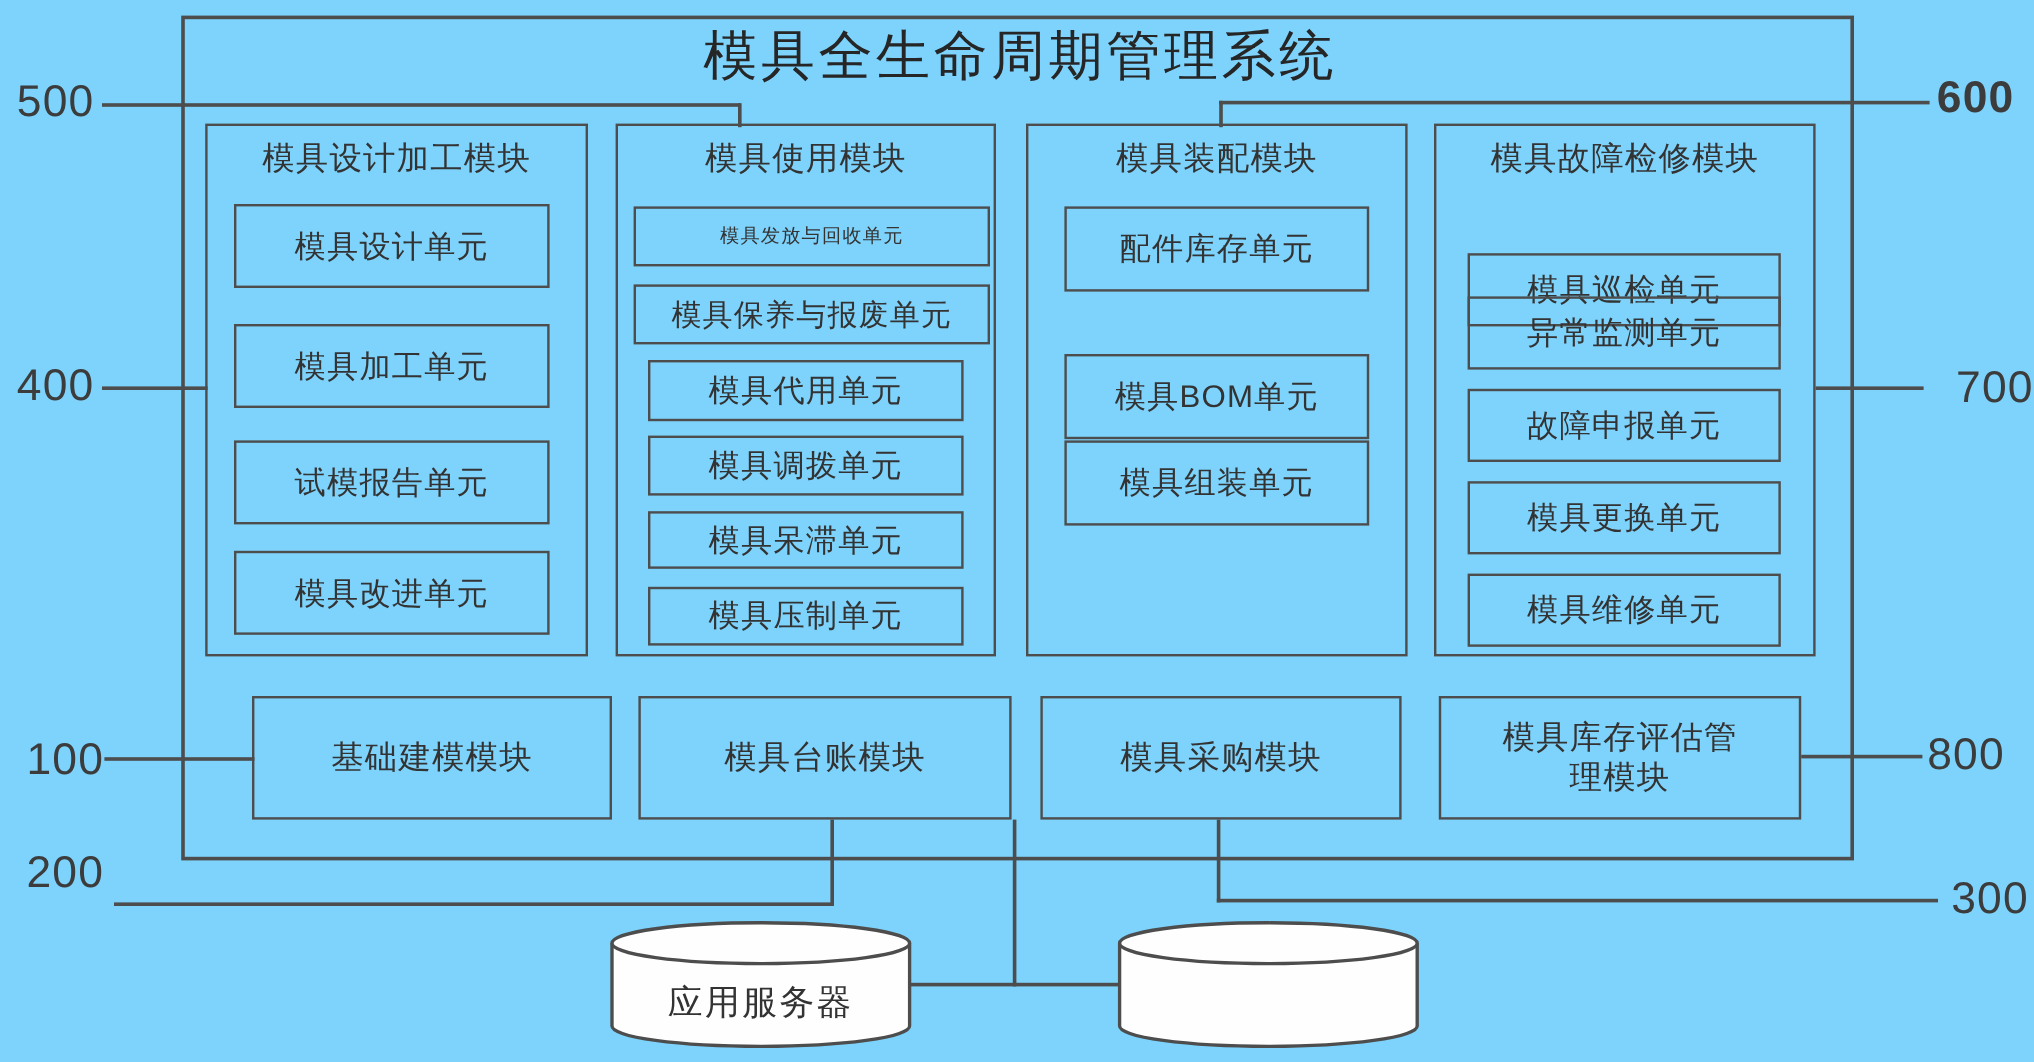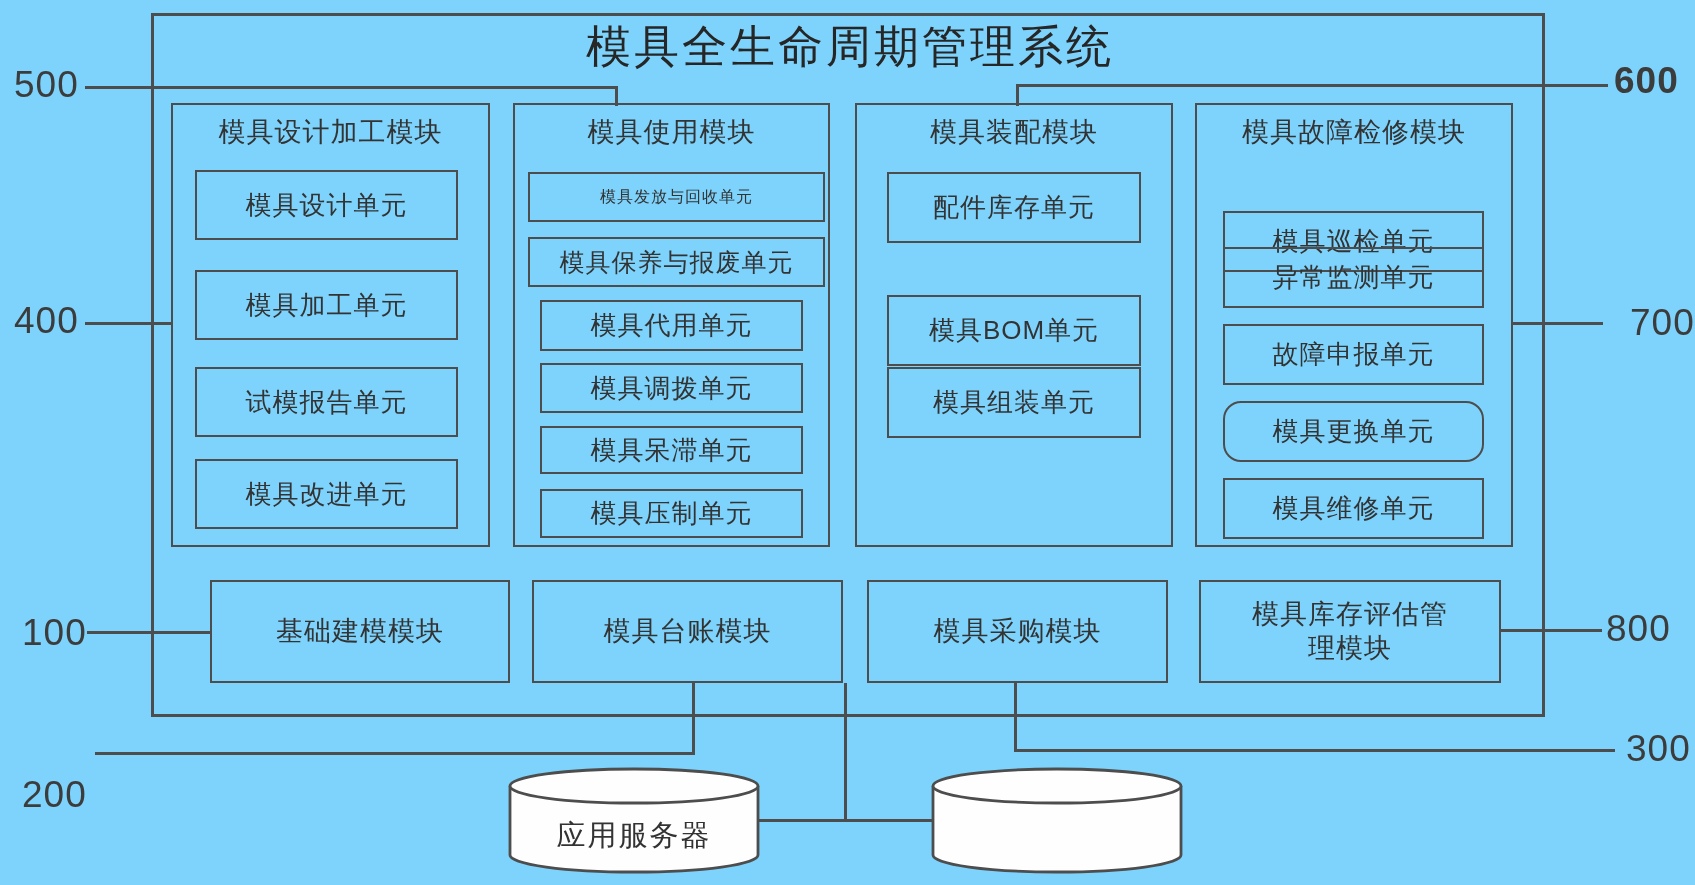--- a/index.html
+++ b/index.html
@@ -73,21 +73,21 @@
   <div class="box unit" style="left:887px;top:172px;width:254px;height:71px;">配件库存单元</div>
   <div class="box unit" style="left:887px;top:267px;width:254px;height:71px;margin-top:28px;">模具BOM单元</div>
   <div class="box unit" style="left:887px;top:367px;width:254px;height:71px;">模具组装单元</div>
 
   <div class="box colbox" style="left:1195px;top:103px;width:318px;height:444px;">
     <div class="colhead">模具故障检修模块</div>
   </div>
   <div class="box unit" style="left:1223px;top:171px;width:261px;height:61px;margin-top:40px;">模具巡检单元</div>
   <div class="box unit" style="left:1223px;top:247px;width:261px;height:61px;">异常监测单元</div>
   <div class="box unit" style="left:1223px;top:324px;width:261px;height:61px;">故障申报单元</div>
-  <div class="box unit" style="left:1223px;top:401px;width:261px;height:61px;border-radius:18px;">模具更换单元</div>
+  <div class="box unit" style="left:1223px;top:401px;width:261px;height:61px;">模具更换单元</div>
   <div class="box unit" style="left:1223px;top:478px;width:261px;height:61px;">模具维修单元</div>
 
   <div class="box modbox" style="left:210px;top:580px;width:300px;height:103px;">基础建模模块</div>
   <div class="box modbox" style="left:532px;top:580px;width:311px;height:103px;">模具台账模块</div>
   <div class="box modbox" style="left:867px;top:580px;width:301px;height:103px;">模具采购模块</div>
   <div class="box modbox" style="left:1199px;top:580px;width:302px;height:103px;padding:0 40px;">模具库存评估管理模块</div>
 
   <div class="hline" style="left:85px;top:86px;width:532px;"></div>
   <div class="vline" style="left:615px;top:86px;height:20px;"></div>
 
@@ -105,21 +105,21 @@
 
   <div class="vline" style="left:1014px;top:683px;height:69px;"></div>
   <div class="hline" style="left:1014px;top:749px;width:601px;"></div>
 
   <div class="vline" style="left:844px;top:683px;height:139px;"></div>
   <div class="hline" style="left:757px;top:819px;width:177px;"></div>
 
   <div class="ref" style="left:14px;top:64px;">500</div>
   <div class="ref" style="left:14px;top:300px;">400</div>
   <div class="ref" style="left:22px;top:612px;">100</div>
-  <div class="ref" style="left:22px;top:774px;">200</div>
+  <div class="ref" style="left:22px;top:706px;">200</div>
   <div class="ref" style="left:1614px;top:60px;font-weight:bold;">600</div>
   <div class="ref" style="left:1602px;top:302px;margin-left:28px;">700</div>
   <div class="ref" style="left:1606px;top:608px;">800</div>
   <div class="ref" style="left:1626px;top:728px;">300</div>
 
   <div class="server" style="left:505px;top:765px;">
     <svg width="258" height="112" viewBox="0 0 258 112">
       <path d="M5,21 L5,90 A124,17 0 0 0 253,90 L253,21" fill="#fefefe" stroke="#4d4d4d" stroke-width="2.8"></path>
       <ellipse cx="129" cy="21" rx="124" ry="17" fill="#fefefe" stroke="#4d4d4d" stroke-width="2.8"></ellipse>
     </svg>

